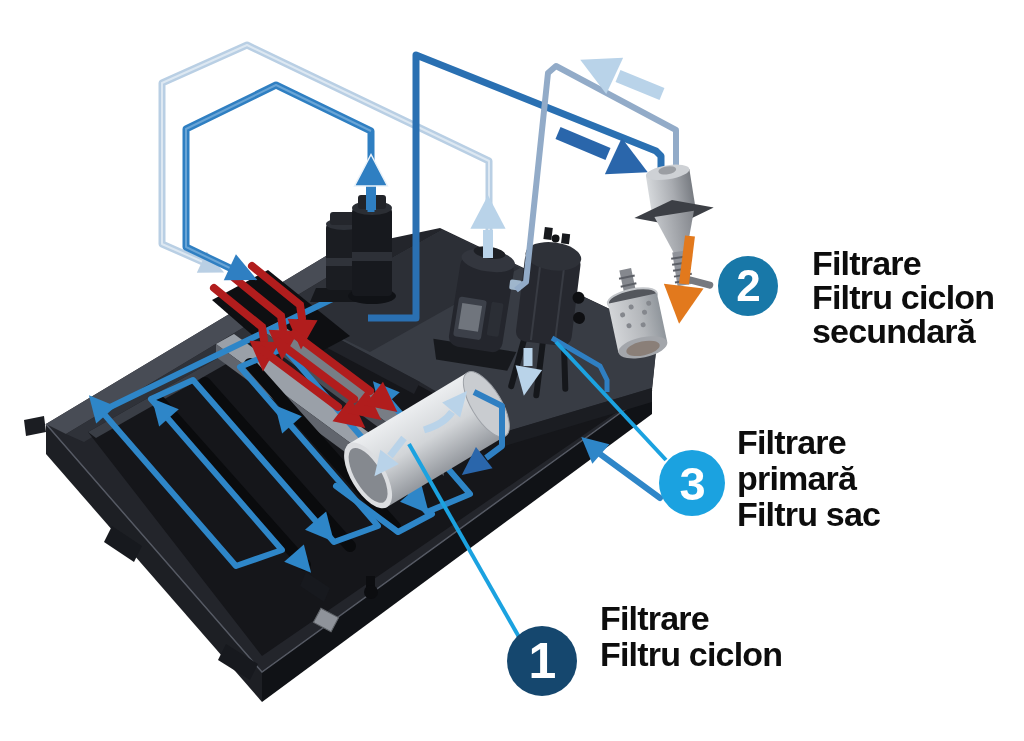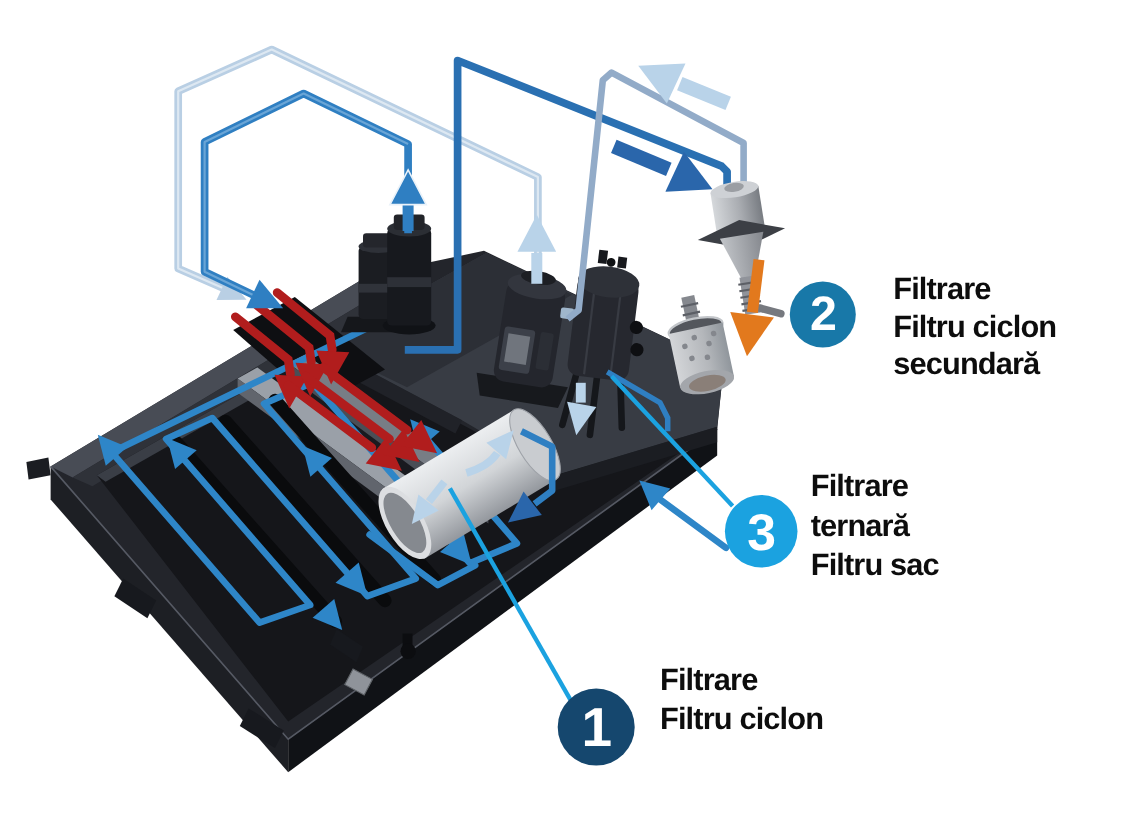--- a/index.html
+++ b/index.html
@@ -4,21 +4,21 @@
 <style>
   html,body{margin:0;padding:0;background:#fff;}
   .stage{position:relative;width:1024px;height:741px;background:var(--bg,#fff);overflow:hidden;
          font-family:"Liberation Sans", sans-serif;}
   .stage svg{position:absolute;left:0;top:0;}
   .badge{position:absolute;border-radius:50%;color:#fff;font-weight:bold;
          display:flex;align-items:center;justify-content:center;letter-spacing:-1px;}
   .badge-1{left:507px;top:626px;width:70px;height:70px;font-size:50px;background:var(--badge1);}
   .badge-2{left:718px;top:256px;width:60px;height:60px;font-size:44px;background:var(--badge2);}
   .badge-3{left:659px;top:450px;width:66px;height:66px;font-size:47px;background:var(--badge3);}
-  .callout-text{position:absolute;color:var(--ink);font-weight:bold;font-size:28px;
+  .callout-text{position:absolute;color:var(--ink);font-weight:bold;font-size:34px;
                 line-height:36px;letter-spacing:-0.8px;white-space:nowrap;}
   .callout-1{left:600px;top:600px;}
   .callout-2{left:812px;top:246px;line-height:34px;}
   .callout-3{left:737px;top:424px;}
 </style>
 </head>
 <body>
 
 <div class="stage">
 
@@ -264,21 +264,21 @@
     <div>Filtrare</div>
     <div>Filtru ciclon</div>
     <div>secundară</div>
   </div>
 
   <div class="badge badge-3">
     <span>3</span>
   </div>
   <div class="callout-text callout-3">
     <div>Filtrare</div>
-    <div>ternară</div>
+    <div>primară</div>
     <div>Filtru sac</div>
   </div>
 
   <div class="badge badge-1">
     <span>1</span>
   </div>
   <div class="callout-text callout-1">
     <div>Filtrare</div>
     <div>Filtru ciclon</div>
   </div>

